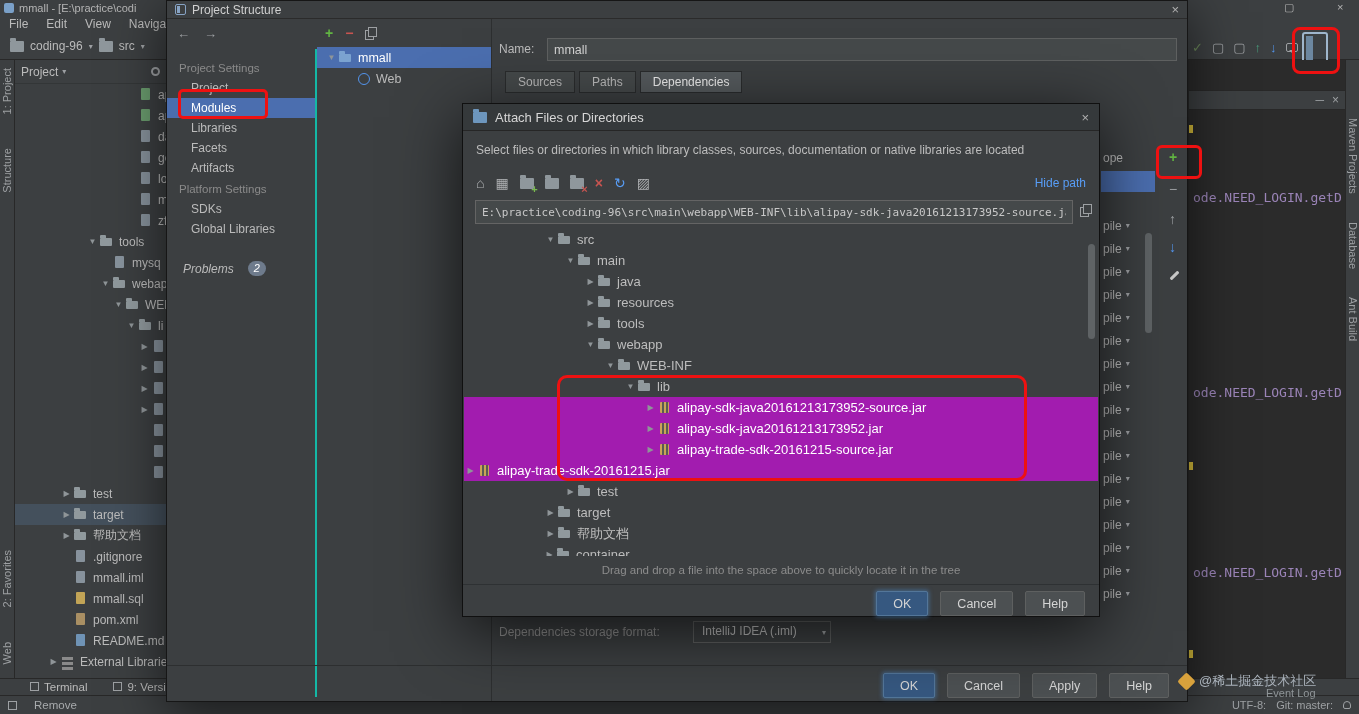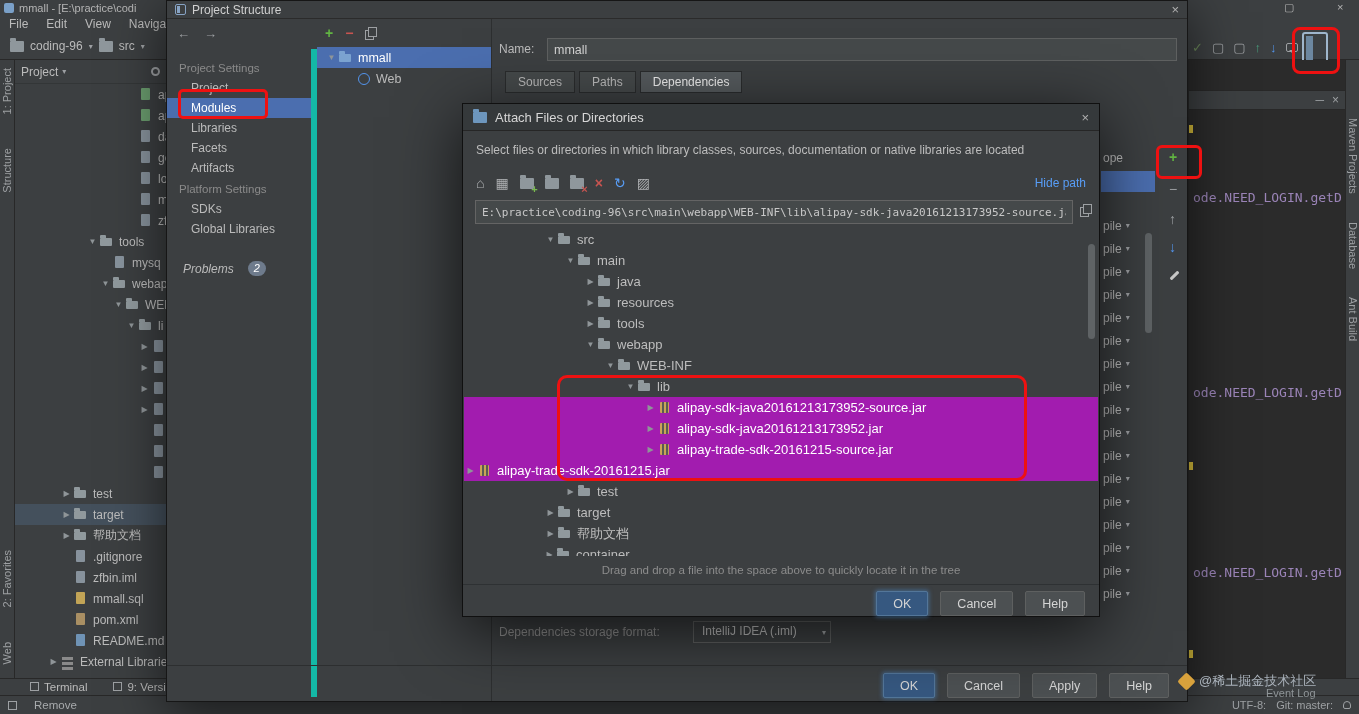--- a/index.html
+++ b/index.html
@@ -93,21 +93,21 @@
 
   
   #psdlg { left:166px; top:0; width:1022px; height:702px; background:#3c3f41; z-index:10;
            border:1px solid #161616; box-shadow:0 12px 50px rgba(0,0,0,.6); }
   #ps-title { position:absolute; left:0; top:0; right:0; height:18px; background:#3c3f41;
               border-bottom:1px solid #2b2b2b; display:flex; align-items:center; gap:6px; padding:0 8px; color:#d0d0d0; }
   .ttl-ico { width:11px; height:11px; border:1px solid #87a3c4; border-radius:2px; position:relative; flex:none; }
   .ttl-ico::before { content:""; position:absolute; left:1px; top:1px; bottom:1px; width:3px; background:#87a3c4; }
   .close-x { margin-left:auto; color:#b0b0b0; font-size:13px; }
   #ps-navarrows { position:absolute; left:10px; top:25px; display:flex; gap:14px; color:#9da0a3; font-size:13px; }
-  #ps-left { position:absolute; left:0; top:48px; width:150px; bottom:4px; border-right:6px solid #14b8a6; padding-top:8px; }
+  #ps-left { position:absolute; left:0; top:48px; width:150px; bottom:4px; border-right:2px solid #14b8a6; padding-top:8px; }
   .nav-sec { padding:5px 0 4px 12px; color:#8a8a8a; font-size:11.5px; }
   .nav-item { height:20px; line-height:20px; padding-left:24px; color:#bbb; white-space:nowrap; }
   .nav-item.selected { background:#4b6eaf; color:#fff; }
   #ps-problems { display:flex; align-items:center; gap:14px; margin-top:22px; padding-left:16px;font-style:italic; }
   #ps-problems .badge { background:#6e7b8c; color:#fff; border-radius:8px; padding:0 6px; font-size:11px; height:15px; line-height:15px; }
   #ps-mid { position:absolute; left:150px; top:18px; width:175px; bottom:0; border-right:1px solid #2d2f30; }
   #ps-midtb { display:flex; gap:12px; align-items:center; height:28px; padding-left:8px; }
   .plus-g { color:#62b543; font-weight:bold; font-size:14px; }
   .minus-r { color:#c75450; font-weight:bold; font-size:14px; }
   .copy-ic { width:12px; height:12px; position:relative; }
@@ -364,21 +364,21 @@
 
         <div class="trow t-file" style="padding-left: 45px;">
           <span class="tw"></span>
           <span class="ticon"></span>
           <span class="tlbl">.gitignore</span>
         </div>
 
         <div class="trow t-file" style="padding-left: 45px;">
           <span class="tw"></span>
           <span class="ticon"></span>
-          <span class="tlbl">zfbin.iml</span>
+          <span class="tlbl">mmall.iml</span>
         </div>
 
         <div class="trow t-sql" style="padding-left: 45px;">
           <span class="tw"></span>
           <span class="ticon"></span>
           <span class="tlbl">mmall.sql</span>
         </div>
 
         <div class="trow t-xml" style="padding-left: 45px;">
           <span class="tw"></span>

